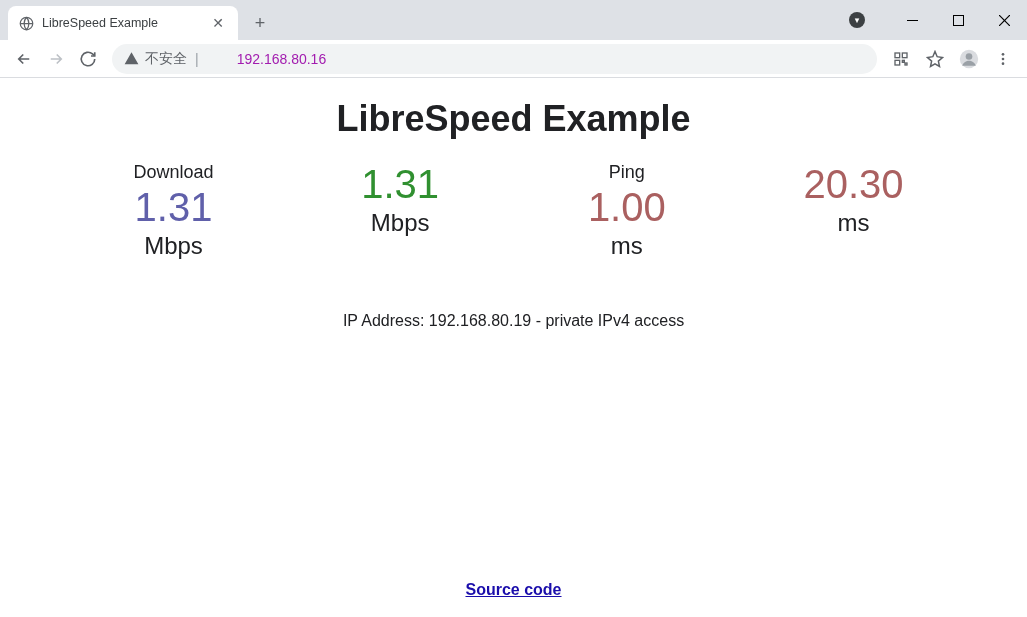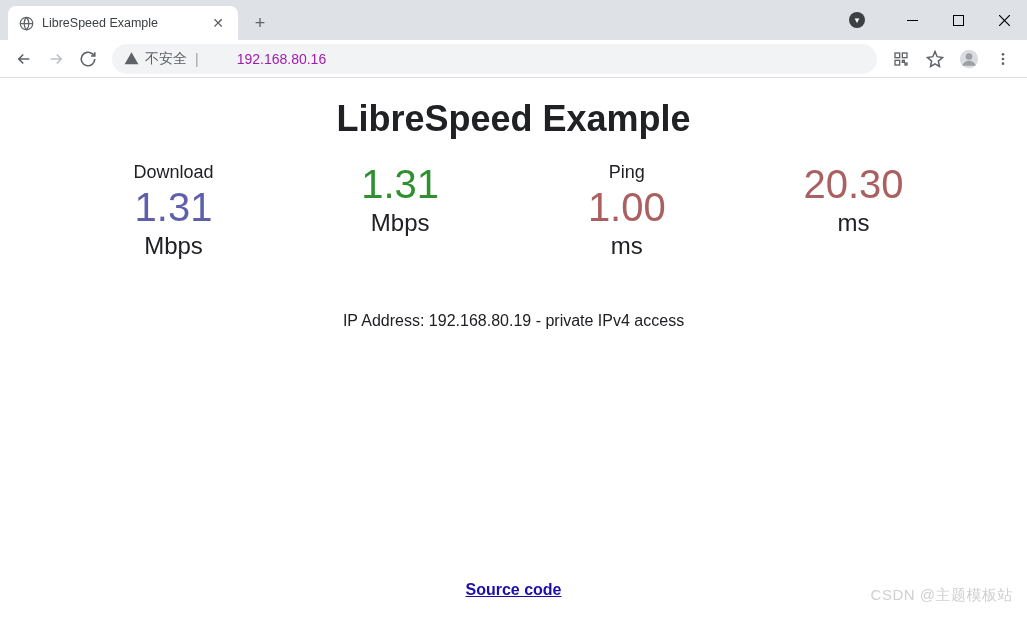--- a/index.html
+++ b/index.html
@@ -238,14 +238,13 @@
       <div class="metric-unit">ms</div>
     </div>
   </div>
 
   <div class="ip-line">
     <span>IP Address: </span><span>192.168.80.19 - private IPv4 access</span>
   </div>
 
   <a class="source-link">Source code</a>
 
-  <div class="watermark">CSDN @主题模板站</div>
 </div>
 
 </body></html>

